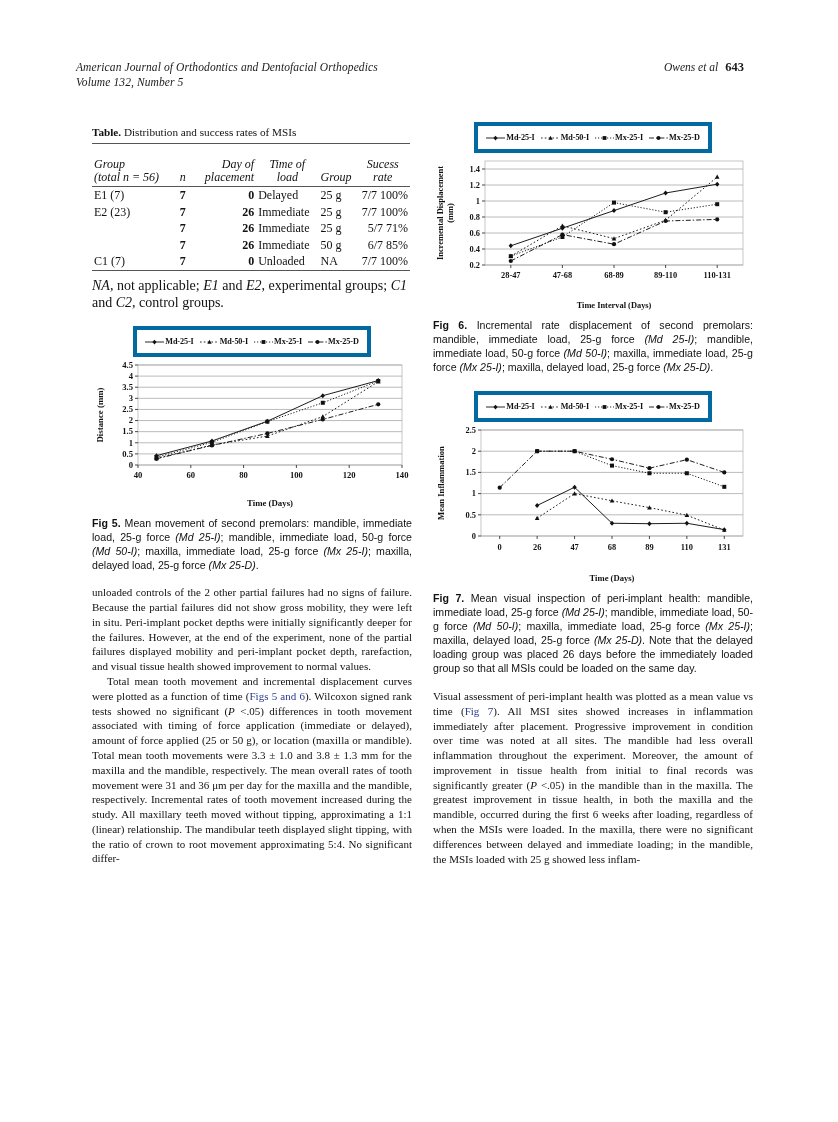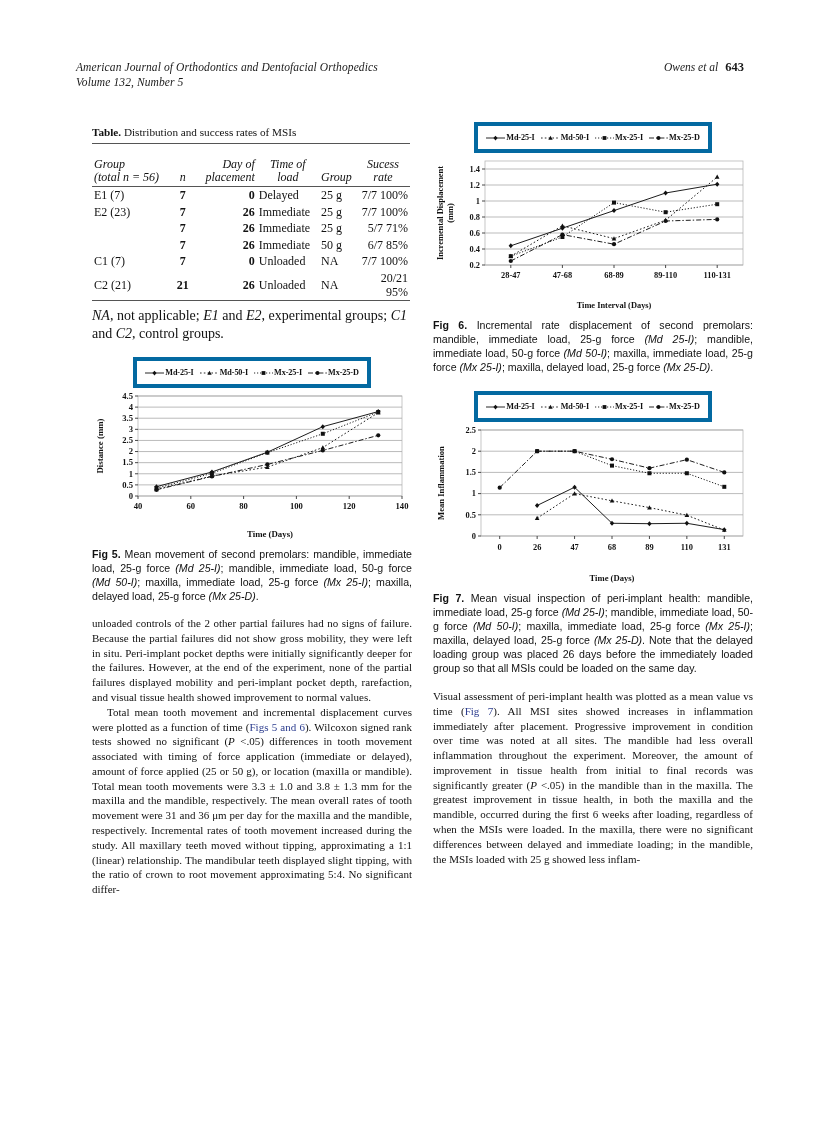--- a/index.html
+++ b/index.html
@@ -160,28 +160,20 @@
             <td class="c-force">50 g</td>
             <td class="c-succ">6/7 85%</td>
           </tr>
           <tr>
             <td class="c-group">C1 (7)</td>
             <td class="c-n">7</td>
             <td class="c-day">0</td>
             <td class="c-time">Unloaded</td>
             <td class="c-force">NA</td>
             <td class="c-succ">7/7 100%</td>
-          </tr>
-          <tr>
-            <td class="c-group">C2 (21)</td>
-            <td class="c-n">21</td>
-            <td class="c-day">26</td>
-            <td class="c-time">Unloaded</td>
-            <td class="c-force">NA</td>
-            <td class="c-succ">20/21 95%</td>
           </tr>
         </tbody>
       <tfoot>
         <tr>
           <td colspan="6" style="padding:0;height:0;border-bottom:1.6px solid #555;"></td>
         </tr>
       </tfoot>
     </table>
 
     <div class="tbl-foot">

